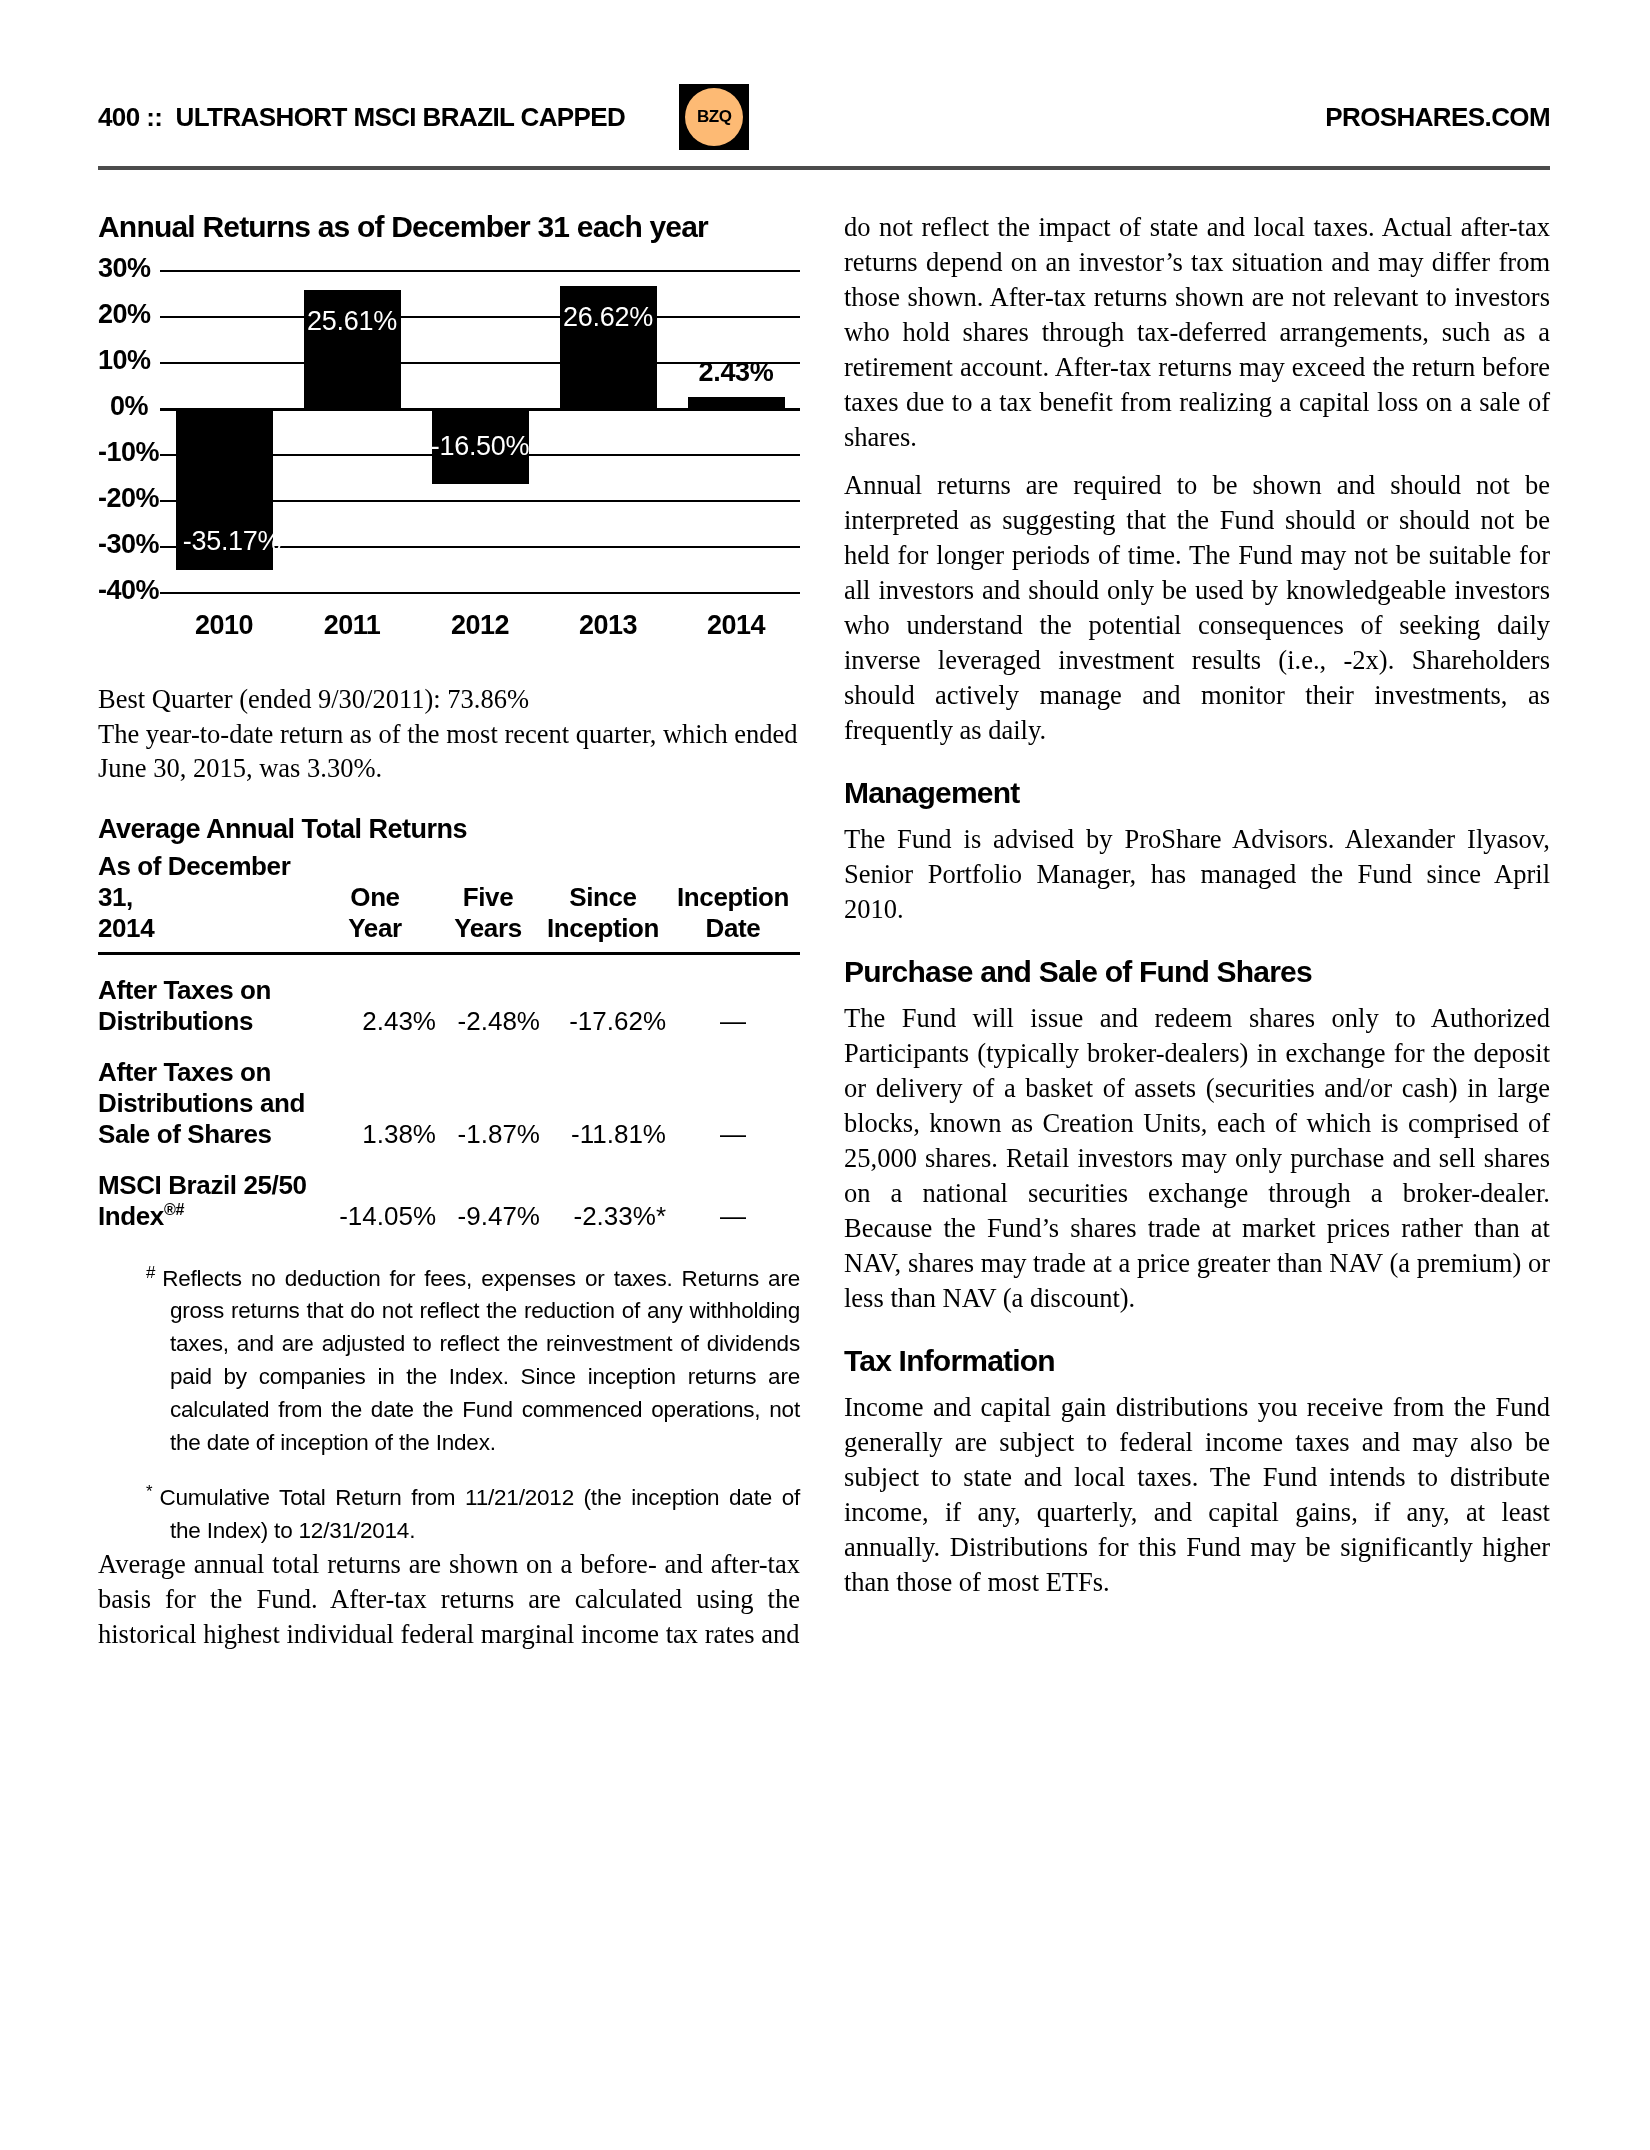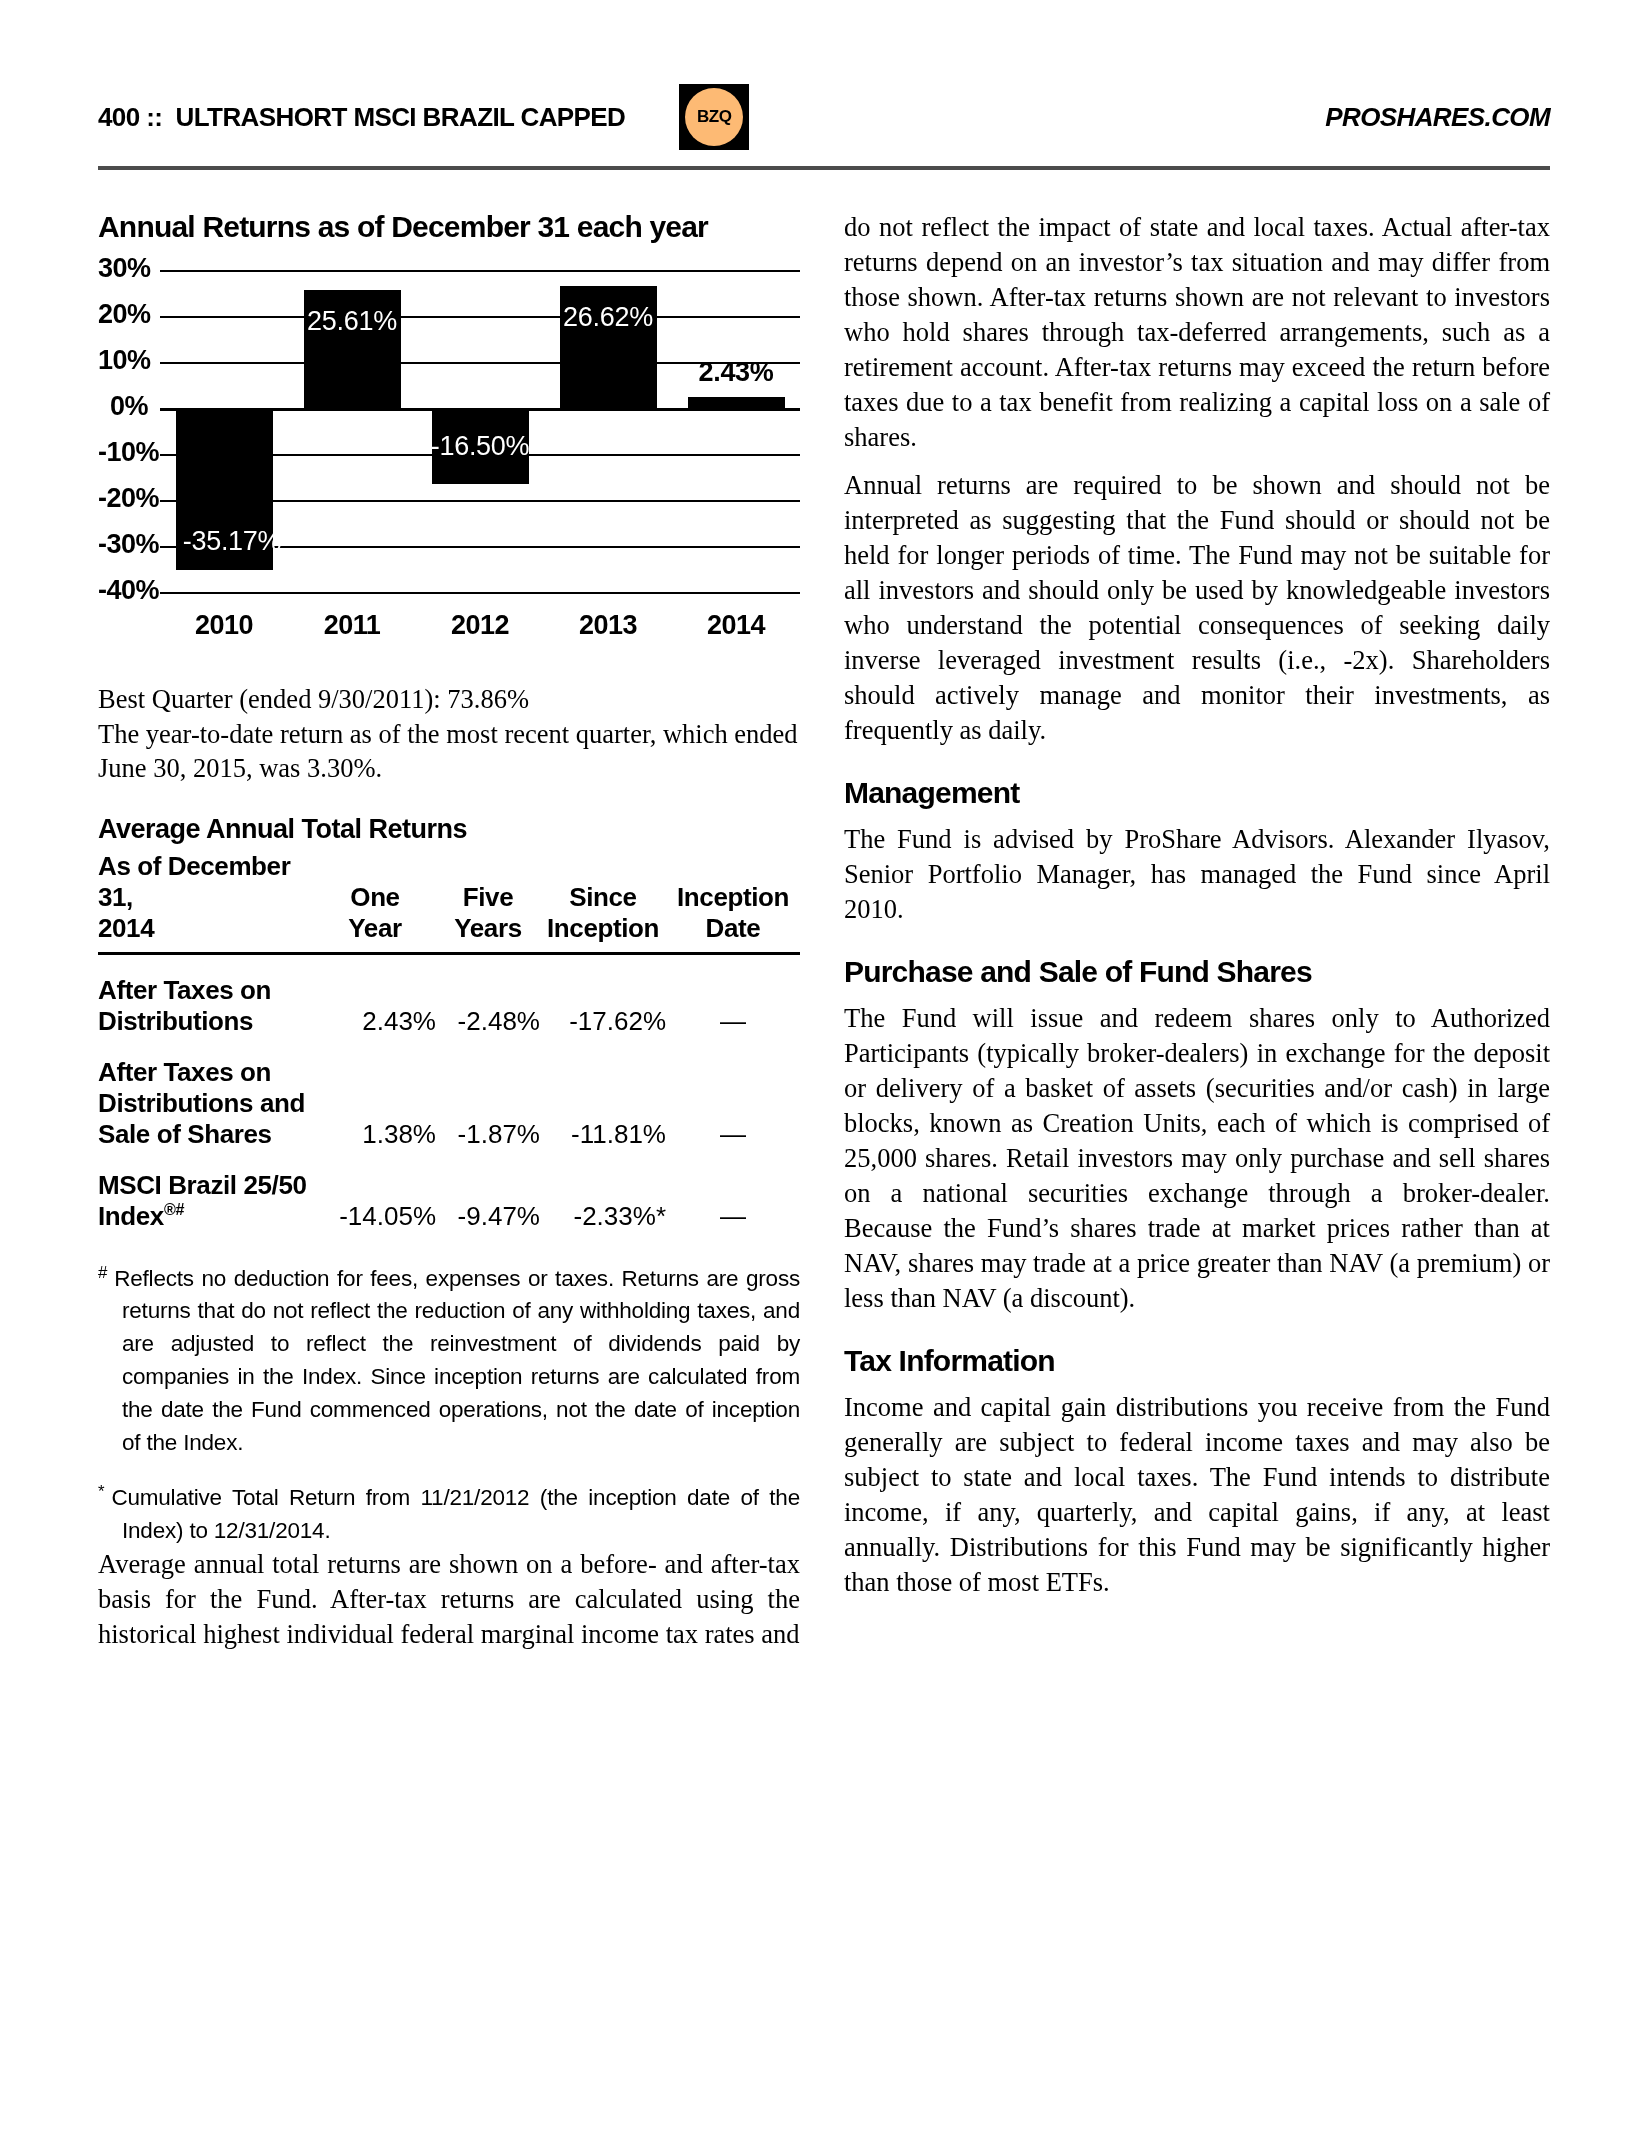--- a/index.html
+++ b/index.html
@@ -10,21 +10,21 @@
     position:relative;
     overflow:hidden;
   }
   .page { padding:84px 100px 0 98px; }
 
   
   .hdr { display:flex; align-items:center; }
   .hdr-left { display:flex; align-items:baseline; font-family:"Liberation Sans",sans-serif; font-weight:bold; font-size:26px; letter-spacing:-0.6px; white-space:pre; }
   .logo { width:70px; height:66px; background:#000; margin-left:54px; display:flex; align-items:center; justify-content:center; flex:0 0 auto; }
   .logo-circle { width:58px; height:58px; background:#fdba74; border-radius:50%; display:flex; align-items:center; justify-content:center; font-family:"Liberation Sans",sans-serif; font-weight:bold; font-size:17px; letter-spacing:-0.5px; color:#000; }
-  .hdr-site { margin-left:auto; font-family:"Liberation Sans",sans-serif; font-weight:bold; font-size:26px; letter-spacing:-0.6px;font-style:italic; }
+  .hdr-site { margin-left:auto; font-family:"Liberation Sans",sans-serif; font-weight:bold; font-size:26px; letter-spacing:-0.6px; }
   .rule { height:4px; background:#4c4c4c; margin-top:16px; }
 
   
   .cols { display:flex; margin-top:40px; }
   .col-left  { width:702px; flex:0 0 702px; }
   .col-right { width:706px; flex:0 0 706px; margin-left:44px; }
 
   
   .chart-title { font-family:"Liberation Sans",sans-serif; font-weight:bold; font-size:30px; letter-spacing:-0.8px; }
   .chart { position:relative; height:386px; margin-top:26px; font-family:"Liberation Sans",sans-serif; }
@@ -47,21 +47,21 @@
   table.returns th.lbl { text-align:left; }
   table.returns th.num { text-align:center; }
   table.returns td { vertical-align:bottom; padding:20px 0 0 0; line-height:31px; }
   table.returns td.lbl { font-weight:bold; text-align:left; padding-right:4px; letter-spacing:-0.4px; }
   table.returns td.num { text-align:right; }
   table.returns td.num.dash { text-align:center; }
   sup { font-size:62%; line-height:0; }
 
   
   .footnotes { margin-top:24px; }
-  .footnote { font-family:"Liberation Sans",sans-serif; font-size:22.5px; line-height:33px; text-align:justify; padding-left:24px; text-indent:-24px; margin-top:16px; letter-spacing:-0.2px; }
+  .footnote { font-family:"Liberation Sans",sans-serif; font-size:22.5px; line-height:33px; text-align:justify; padding-left:24px; text-indent:-24px; margin-top:16px; letter-spacing:-0.2px;margin-left:48px; }
   .fn-marker { font-size:0.75em; vertical-align:0.45em; padding-right:7px; }
 
   
   .left-para { font-size:26.5px; line-height:35px; text-align:justify; }
   .rp { font-size:26.5px; line-height:35px; text-align:justify; margin:0 0 13px 0; }
   .sec-h { font-family:"Liberation Sans",sans-serif; font-weight:bold; font-size:30px; letter-spacing:-0.8px; margin:28px 0 12px 0; }
 </style>
 </head>
 <body>
 

